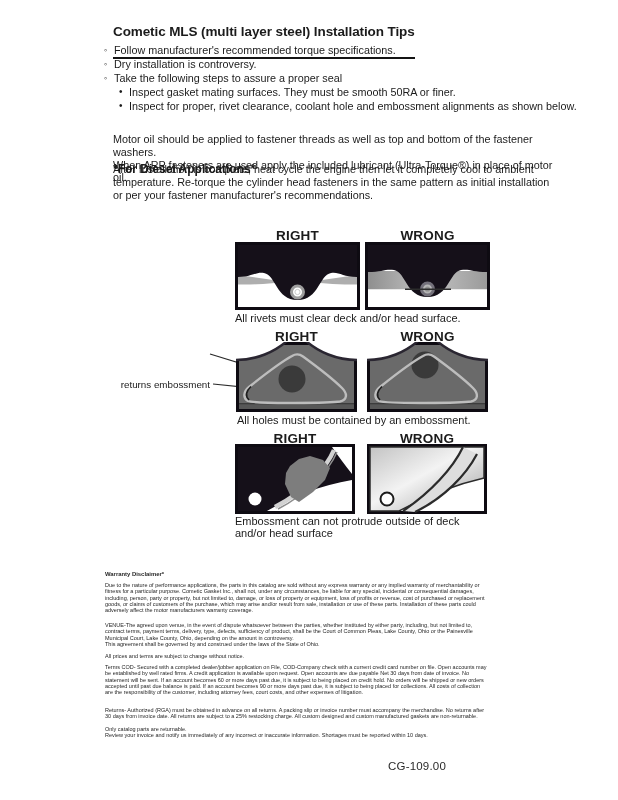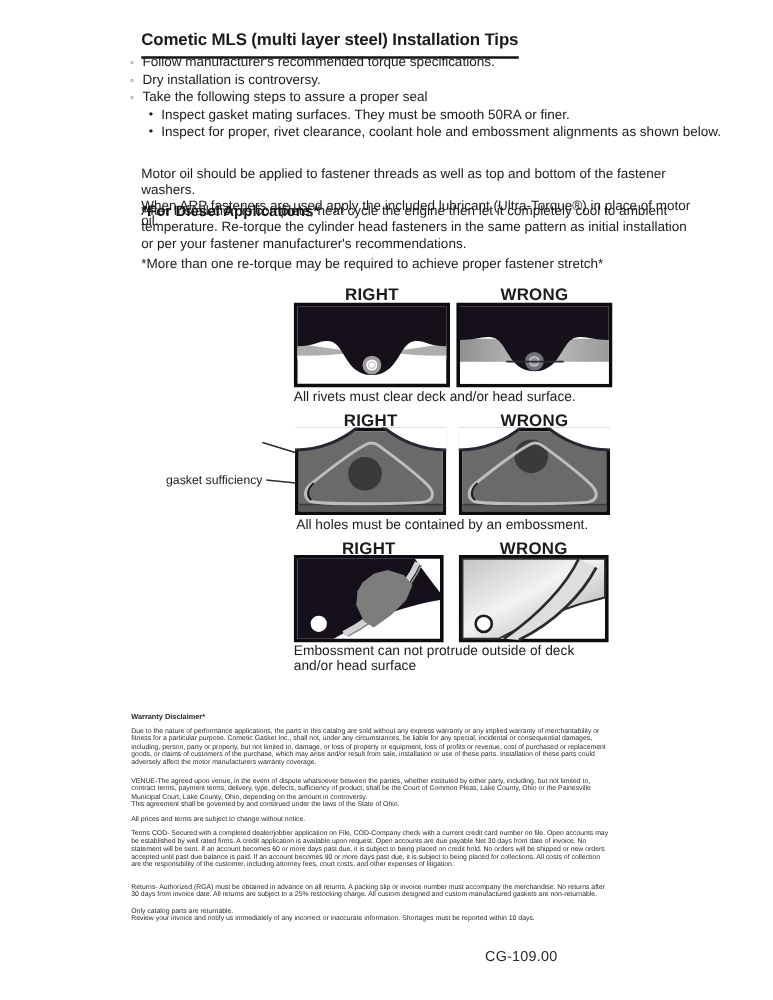--- a/index.html
+++ b/index.html
@@ -4,21 +4,21 @@
 <style>
   html,body{margin:0;padding:0;background:#e9e9e9;}
   .page{
     width:618px;height:800px;background:#ffffff;position:relative;
     font-family:"Liberation Sans", sans-serif;color:#1b1b1b;overflow:hidden;
     margin:0 auto;
   }
   .abs{position:absolute;}
   .title{
     left:113px;top:24px;font-size:13.5px;font-weight:bold;letter-spacing:-0.1px;
-    border-bottom:2px solid #141414;padding-bottom:6px;white-space:nowrap;
+    border-bottom:2px solid #141414;padding-bottom:18px;white-space:nowrap;
   }
   .bullets{left:104px;top:43px;font-size:10.8px;line-height:14px;}
   .brow{display:flex;}
   .brow .mk{width:10px;flex:0 0 10px;font-size:9px;line-height:14px;text-align:left;}
   .brow.lvl2{margin-left:15px;}
   .brow.lvl2 .mk{font-size:10px;}
   .h2{left:113px;top:114px;font-size:12px;font-weight:bold;margin-top:48px;}
   .para{font-size:10.8px;line-height:12.8px;white-space:pre-line;}
   .p1{left:113px;top:133px;width:450px;}
   .p2{left:113px;top:163px;width:450px;}
@@ -60,21 +60,20 @@
         <span>Inspect for proper, rivet clearance, coolant hole and embossment alignments as shown below.</span>
       </div>
   </div>
 
   <div class="abs h2">*For Diesel Applications*</div>
   <div class="abs para p1">Motor oil should be applied to fastener threads as well as top and bottom of the fastener washers.
 When ARP fasteners are used apply the included lubricant (Ultra-Torque®) in place of motor oil.</div>
   <div class="abs para p2">After Installation is complete, heat cycle the engine then let it completely cool to ambient
 temperature. Re-torque the cylinder head fasteners in the same pattern as initial installation
 or per your fastener manufacturer's recommendations.</div>
-  <div class="abs para note">*More than one re-torque may be required to achieve proper fastener stretch*</div>
 
   <div class="abs figlabel" style="left:235px;top:228px;width:125px;">RIGHT</div>
   <div class="abs figlabel" style="left:365px;top:228px;width:125px;">WRONG</div>
 
   <div class="abs" style="left:235px;top:242px;">
     <svg width="125" height="68" viewBox="0 0 125 68">
       <rect x="1.5" y="1.5" width="122" height="65" fill="#ffffff" stroke="#0e0b12" stroke-width="3"></rect>
       <path d="M3,33 L52,40 L3,44 Z" fill="#aeaeae"></path>
       <path d="M122,33 L73,40 L122,44 Z" fill="#aeaeae"></path>
       <rect x="3" y="42.5" width="119" height="3" fill="#ffffff"></rect>
@@ -101,21 +100,21 @@
       <circle cx="62.5" cy="47" r="2.6" fill="#8e8e8e"></circle>
       <line x1="40" y1="47.2" x2="86" y2="47.2" stroke="#2c2c2c" stroke-width="1.4"></line>
     </svg>
   </div>
 
   <div class="abs figcap" style="left:235px;top:312px;width:300px;">All rivets must clear deck and/or head surface.</div>
 
   <div class="abs figlabel" style="left:236px;top:329px;width:121px;">RIGHT</div>
   <div class="abs figlabel" style="left:367px;top:329px;width:121px;">WRONG</div>
 
-  <div class="abs sidelabel" style="left:108px;top:379px;width:102px;">gasket sufficiency</div>
+  <div class="abs sidelabel" style="left:108px;top:379px;width:102px;">returns embossment</div>
 
   <svg class="abs" style="left:110px;top:330px;" width="420" height="105" viewBox="0 0 420 105">
     <line x1="100" y1="24" x2="172" y2="46" stroke="#2a2a2a" stroke-width="1.2"></line>
     <line x1="103" y1="54" x2="152" y2="59" stroke="#2a2a2a" stroke-width="1.2"></line>
   </svg>
 
   <div class="abs" style="left:236px;top:342px;">
     <svg width="121" height="70" viewBox="0 0 121 70">
       <rect x="1.5" y="1.5" width="118" height="67" fill="#ffffff" stroke="#0e0b12" stroke-width="3"></rect>
       <rect x="3" y="3" width="115" height="64" fill="#6a6a6a"></rect>

